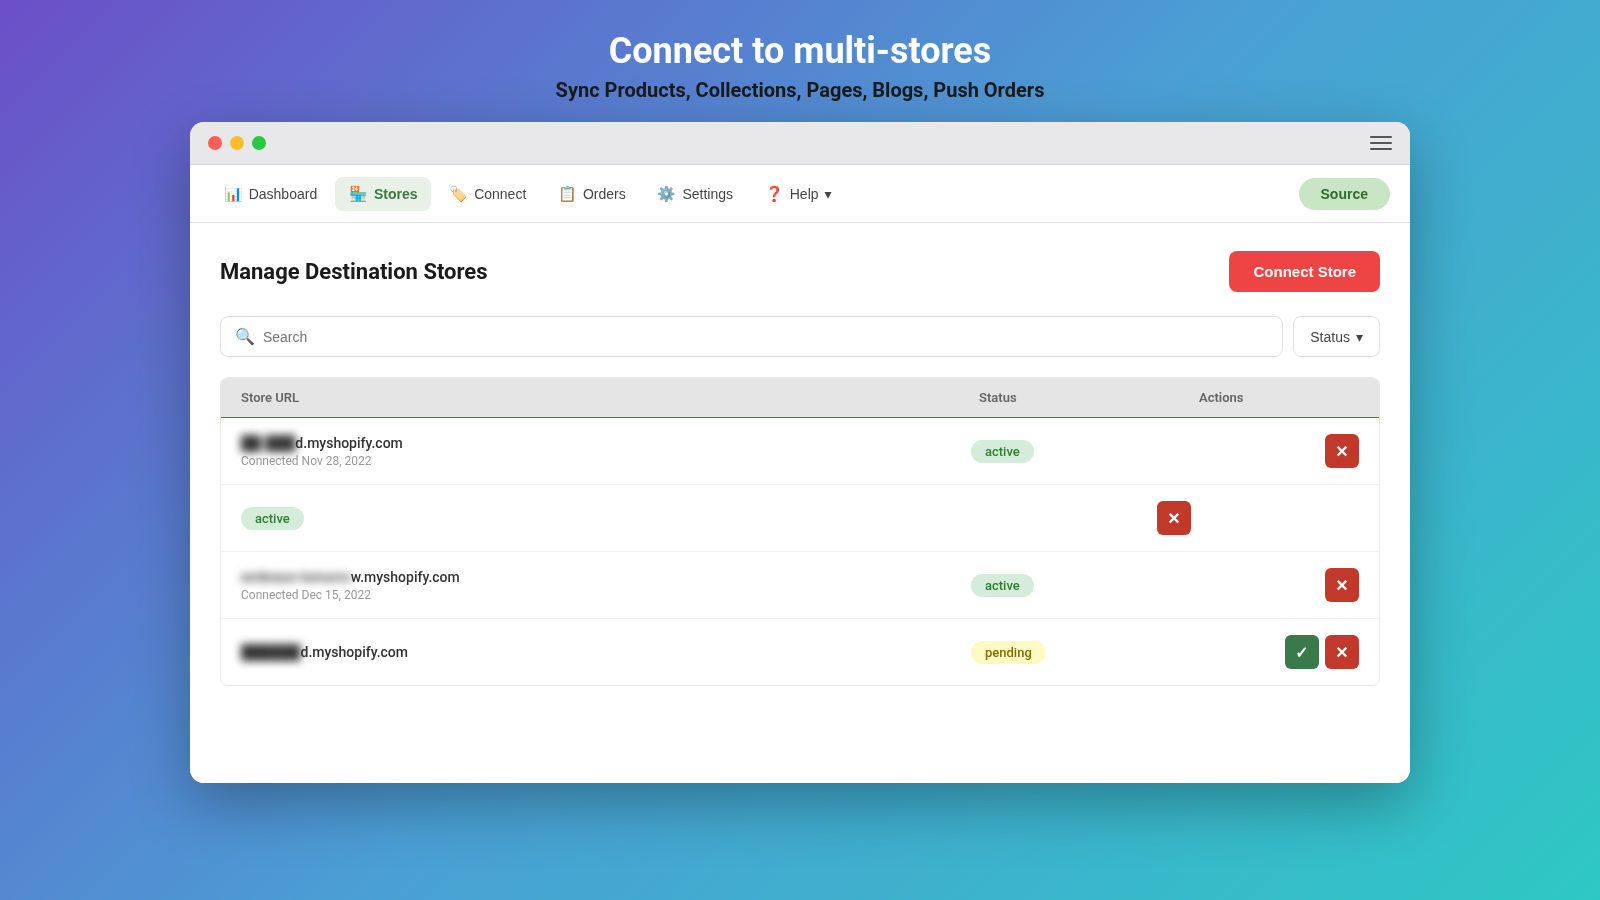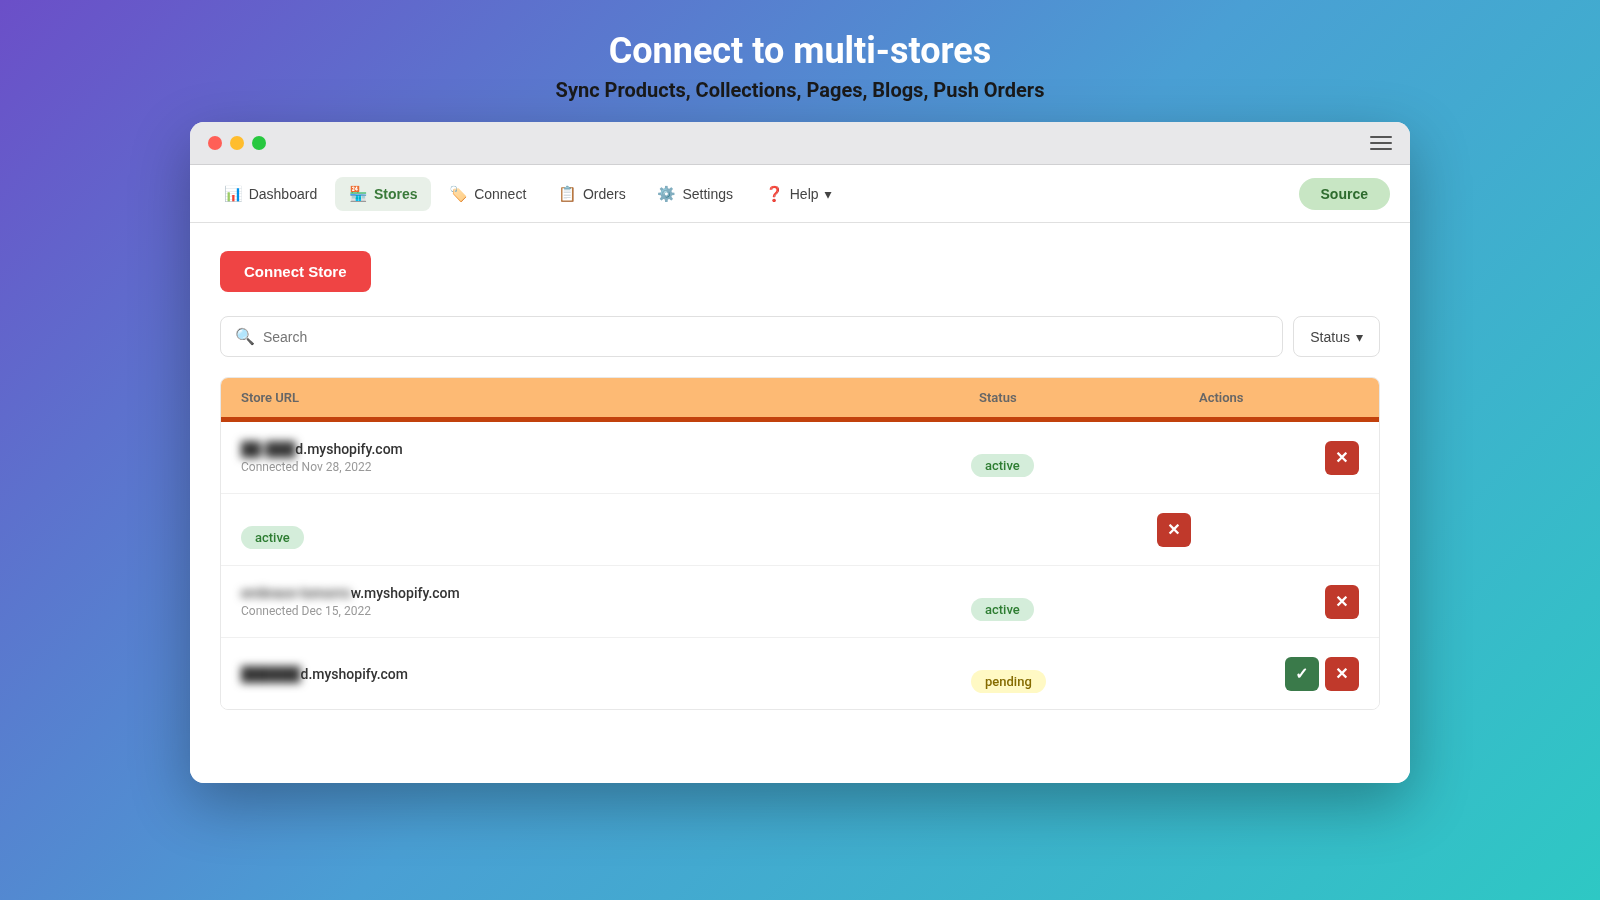--- a/index.html
+++ b/index.html
@@ -186,22 +186,22 @@
     }
     .table-container {
       border: 1px solid #e8e8e8;
       border-radius: 8px;
       overflow: hidden;
     }
     .table-header {
       display: grid;
       grid-template-columns: 1fr 220px 160px;
       padding: 12px 20px;
-      background: #fdba74;
-      border-bottom: 5px solid #c2410c;
+      background: #e5e5e5;
+      border-bottom: 1px solid #c2410c;
     }
     .table-header-cell {
       font-size: 13px;
       font-weight: 600;
       color: #666;
     }
     .table-row {
       display: grid;
       grid-template-columns: 1fr 220px 160px;
       padding: 16px 20px;
@@ -220,21 +220,20 @@
       font-size: 12px;
       color: #999;
       margin-top: 3px;
     }
     .status-badge {
       display: inline-block;
       padding: 4px 14px;
       border-radius: 20px;
       font-size: 13px;
       font-weight: 500;
-      margin-top: 16px;
     }
     .status-active {
       background: #d4edda;
       color: #2e7d32;
     }
     .status-pending {
       background: #fff9c4;
       color: #856b00;
     }
     .actions-cell {
@@ -313,20 +312,21 @@
         <span>▾</span>
       </button>
     </div>
     <div class="nav-right">
       <button class="source-btn">Source</button>
     </div>
   </div>
 
   <div class="main-content">
     <div class="content-header">
+      <h2 class="content-title">Manage Destination Stores</h2>
       <button class="connect-store-btn">Connect Store</button>
     </div>
 
     <div class="search-filter-row">
       <div class="search-box">
         <span class="search-icon">🔍</span>
         <input class="search-input" type="text" placeholder="Search" style="">
       </div>
       <button class="status-filter">
         <span>Status</span>

